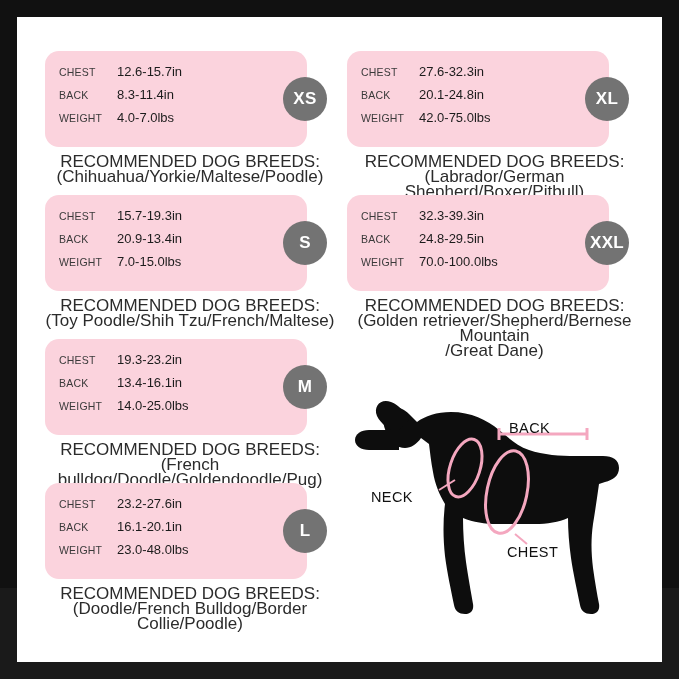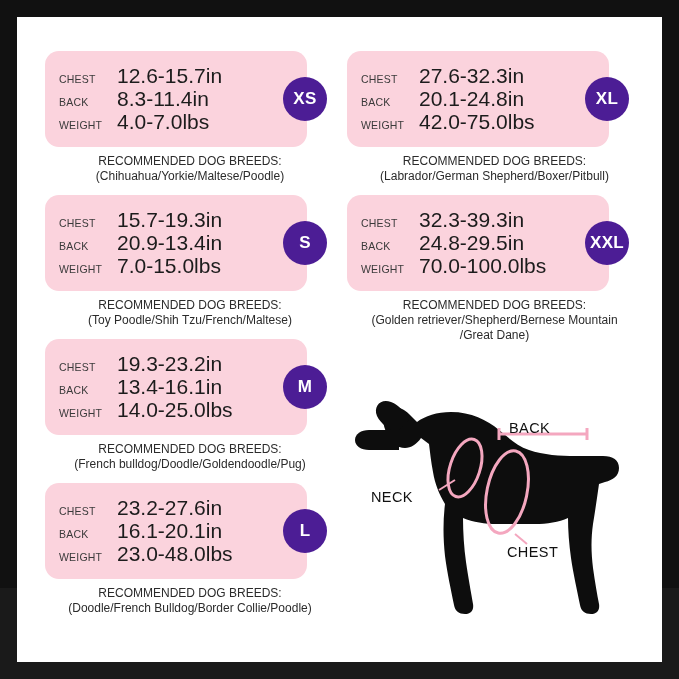--- a/index.html
+++ b/index.html
@@ -65,43 +65,43 @@
     height: 23px;
   }
   .row-label {
     width: 58px;
     font-size: 10.5px;
     color: #3a3a3a;
     letter-spacing: 0.2px;
     flex: 0 0 58px;
   }
   .row-value {
-    font-size: 21px;
+    font-size: 13px;
     color: #1c1c1c;
   }
 
   .badge {
     position: absolute;
     width: 44px;
     height: 44px;
     border-radius: 50%;
-    background: #4c1d95;
+    background: #737373;
     color: #ffffff;
     display: flex;
     align-items: center;
     justify-content: center;
     font-size: 17px;
     font-weight: bold;
     letter-spacing: 0.3px;
   }
   .badge.xxl { font-size: 17px; }
 
   .breeds {
     text-align: center;
-    font-size: 12px;
+    font-size: 17px;
     color: #2b2b2b;
     line-height: 15px;
     margin-top: 7px;
     width: 100%;
   }
   .breeds .line { display: block; }
 
   
   .dog-area {
     position: absolute;

